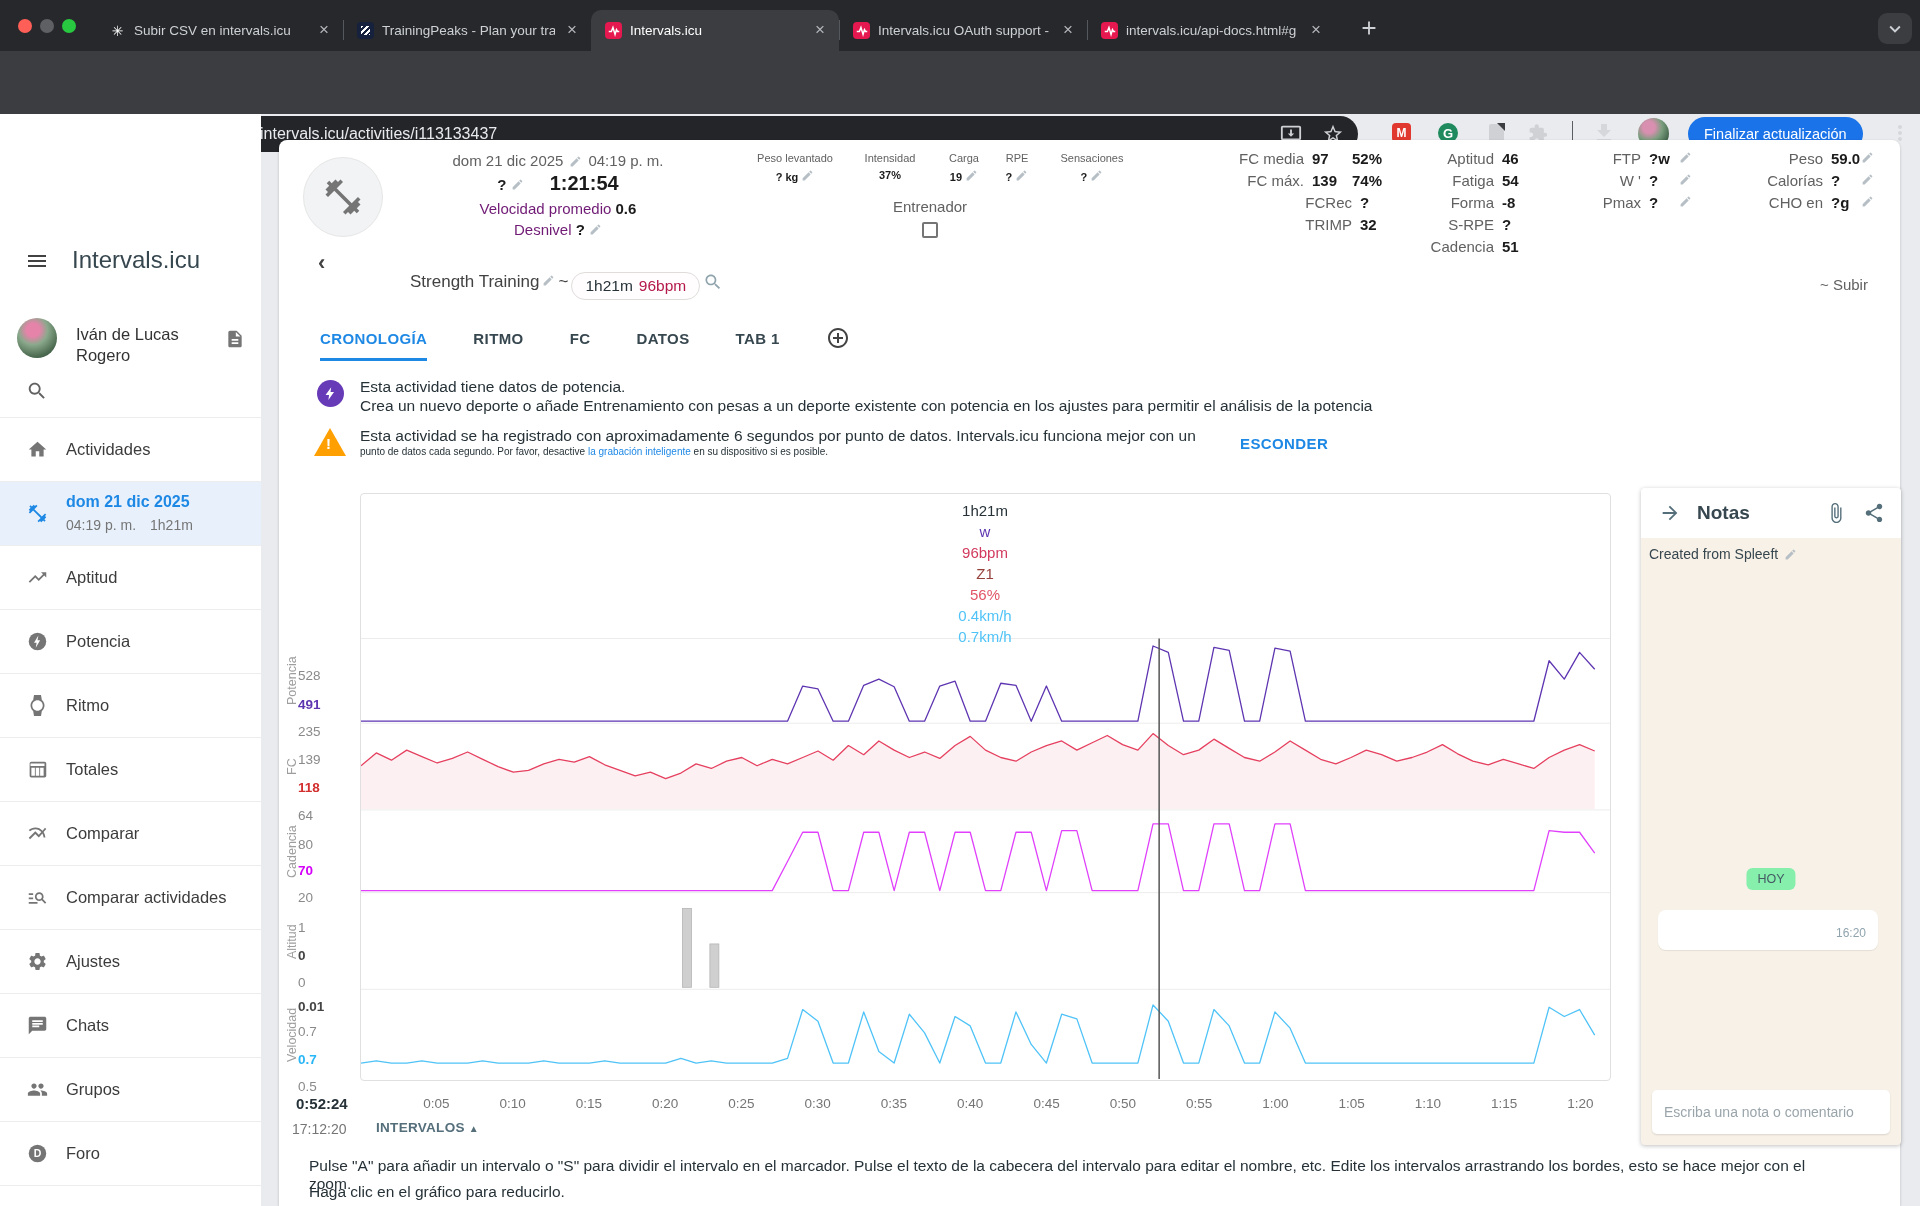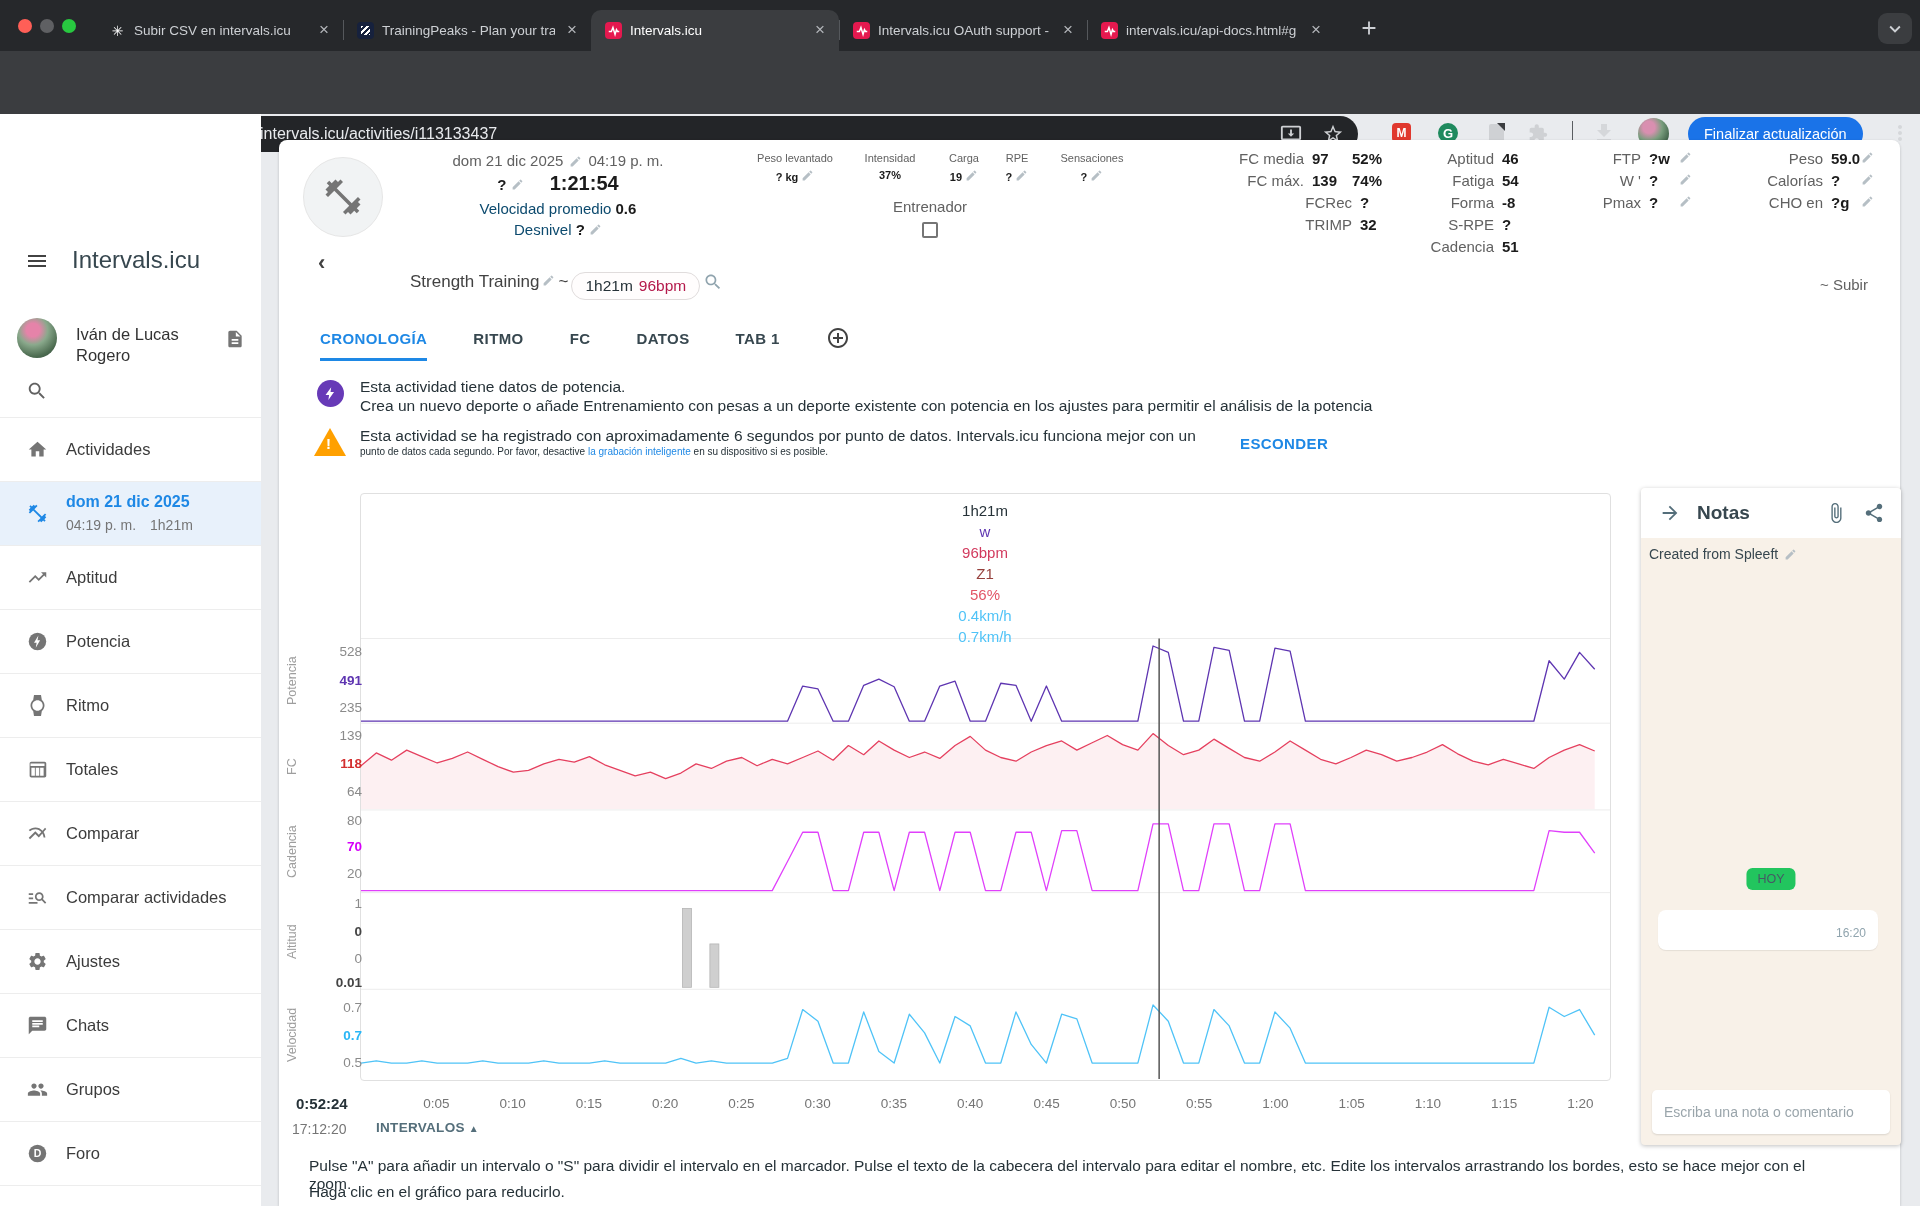--- a/index.html
+++ b/index.html
@@ -78,21 +78,21 @@
   .sitem.active .ssub { position:absolute; left:66px; top:35px; font-size:14px; color:#757575; }
 
   
   .card { position:absolute; left:279px; top:140px; width:1621px; height:1066px; background:#fff;
           border-radius:8px 8px 0 0; box-shadow:0 1px 3px rgba(0,0,0,.2); }
   .acticon { position:absolute; left:303px; top:157px; width:80px; height:80px; border-radius:50%;
              background:#f1f3f4; border:1px solid #e6e6e6; display:flex; align-items:center; justify-content:center; }
   .acticon svg { width:42px; height:42px; fill:#757575; transform:rotate(0deg); }
   .pencil { display:inline-block; width:13px; height:13px; vertical-align:-1px; }
   .pencil svg { width:13px; height:13px; fill:#b6bfc5; }
-  .hlabel { color:#0c4a6e; } .hval { color:#1b1b1b; font-weight:bold; }
+  .hlabel { color:#701a75; } .hval { color:#1b1b1b; font-weight:bold; }
   .col1 { position:absolute; left:418px; top:152px; width:280px; text-align:center; font-size:15px; color:#616161; }
   .col1 .r1 { display:flex; justify-content:center; gap:6px; align-items:center; }
   .col1 .r2 { display:flex; justify-content:center; gap:26px; align-items:baseline; margin-top:3px; }
   .col1 .dur { font-size:20px; font-weight:bold; color:#1b1b1b; }
   .col1 .r3 { margin-top:5px; } .col1 .r4 { margin-top:4px; }
   .hcol { position:absolute; top:152px; text-align:center; font-size:11px; color:#616161; }
   .hcol .v { margin-top:5px; font-weight:bold; color:#1b1b1b; }
   .trainer { position:absolute; left:845px; top:198px; width:170px; text-align:center; font-size:15px; color:#616161; }
   .checkbox { position:absolute; left:922px; top:222px; width:16px; height:16px; border:2px solid #757575; border-radius:2px; }
   .statcol { position:absolute; top:150px; font-size:15px; }
@@ -125,39 +125,39 @@
   .link { color:#1e88e5; }
   .hide-btn { position:absolute; left:1240px; top:435px; font-size:15px; font-weight:bold; color:#1e88e5; letter-spacing:.4px; }
 
   
   .chart-panel { position:absolute; left:360px; top:493px; width:1251px; height:588px;
                  border:1px solid #e0e0e0; border-radius:4px; background:#fff; }
   .chart-panel svg { position:absolute; left:0; top:0; width:100%; height:100%; }
   .tooltip { position:absolute; left:860px; top:500px; width:250px; text-align:center; font-size:15px; line-height:21px; }
   .bandname { position:absolute; left:284px; width:16px; display:flex; align-items:center; justify-content:center;
               color:#9e9e9e; font-size:12.5px; writing-mode:vertical-rl; transform:rotate(180deg); }
-  .tick { position:absolute; left:308px; width:54px; text-align:right; font-size:13.5px; }
+  .tick { position:absolute; left:298px; width:54px; text-align:left; font-size:13.5px;margin-top:24px; }
   .xtick { position:absolute; top:1096px; width:44px; margin-left:-22px; text-align:center; font-size:13.5px; color:#757575; }
   .curtime1 { position:absolute; left:296px; top:1095px; font-size:15px; font-weight:bold; color:#263238; }
   .curtime2 { position:absolute; left:292px; top:1121px; font-size:14px; color:#757575; }
   .intervals-toggle { position:absolute; left:376px; top:1120px; font-size:13.5px; font-weight:bold; color:#546e7a; letter-spacing:.3px; }
   .help1 { position:absolute; left:309px; top:1157px; width:1520px; font-size:15.5px; color:#263238; }
   .help2 { position:absolute; left:309px; top:1183px; width:1520px; font-size:15.5px; color:#263238; }
 
   
   .notes { position:absolute; left:1641px; top:488px; width:260px; height:657px; background:#f8f1e8;
            border-radius:4px; box-shadow:0 1px 4px rgba(0,0,0,.25); }
   .notes-head { position:absolute; left:0; top:0; width:260px; height:50px; background:#fff; border-radius:4px 4px 0 0;
                 display:flex; align-items:center; }
   .notes-head svg { width:22px; height:22px; fill:#546e7a; }
   .n-arrow { margin-left:18px; width:22px; height:22px; }
   .n-title { margin-left:16px; font-size:19px; font-weight:bold; color:#37474f; flex:1; }
   .n-clip, .n-share { width:22px; height:22px; margin-right:16px; }
   .created-row { position:absolute; left:8px; top:58px; font-size:14px; color:#37474f; display:flex; gap:6px; align-items:center; }
-  .day-chip { position:absolute; left:50%; transform:translateX(-50%); top:380px; background:#22c55e; color:#455a64;
+  .day-chip { position:absolute; left:50%; transform:translateX(-50%); top:380px; background:#86efac; color:#455a64;
               font-size:12.5px; padding:4px 11px; border-radius:6px; }
   .bubble { position:absolute; left:17px; top:422px; width:220px; background:#fff; border-radius:8px;
             padding:11px 12px 8px 12px; font-size:14.5px; color:#263238; line-height:1.42; box-shadow:0 1px 1px rgba(0,0,0,.08); }
   .bubble .btime { text-align:right; font-size:12px; color:#90a4ae; margin-top:4px; }
   .note-input { position:absolute; left:11px; top:602px; width:238px; height:44px; background:#fff; border:none;
                 border-radius:5px; padding:0 12px; font-size:14px; font-family:inherit; color:#263238;
                 box-shadow:0 1px 2px rgba(0,0,0,.12); }
   .note-input::placeholder { color:#9aa5ab; }
 </style>
 </head>

